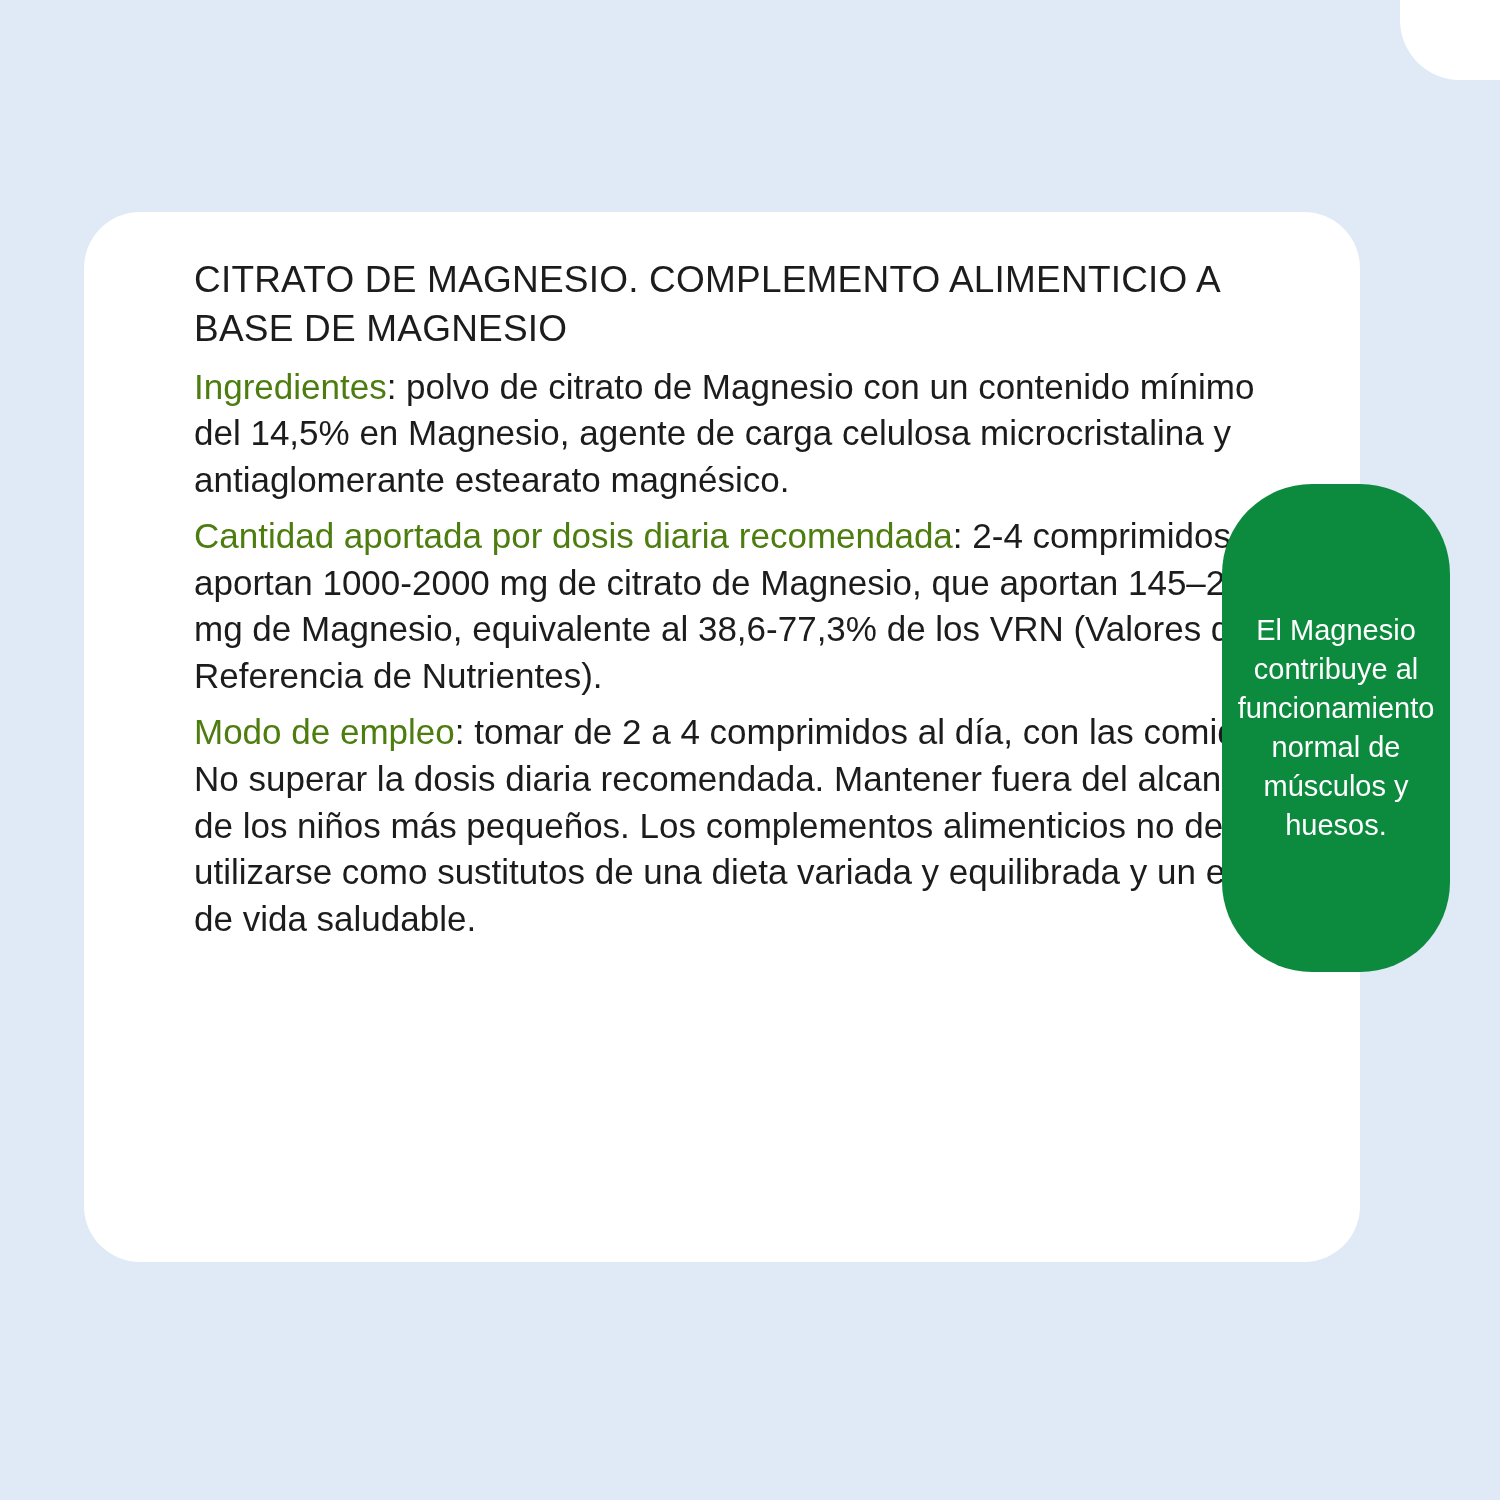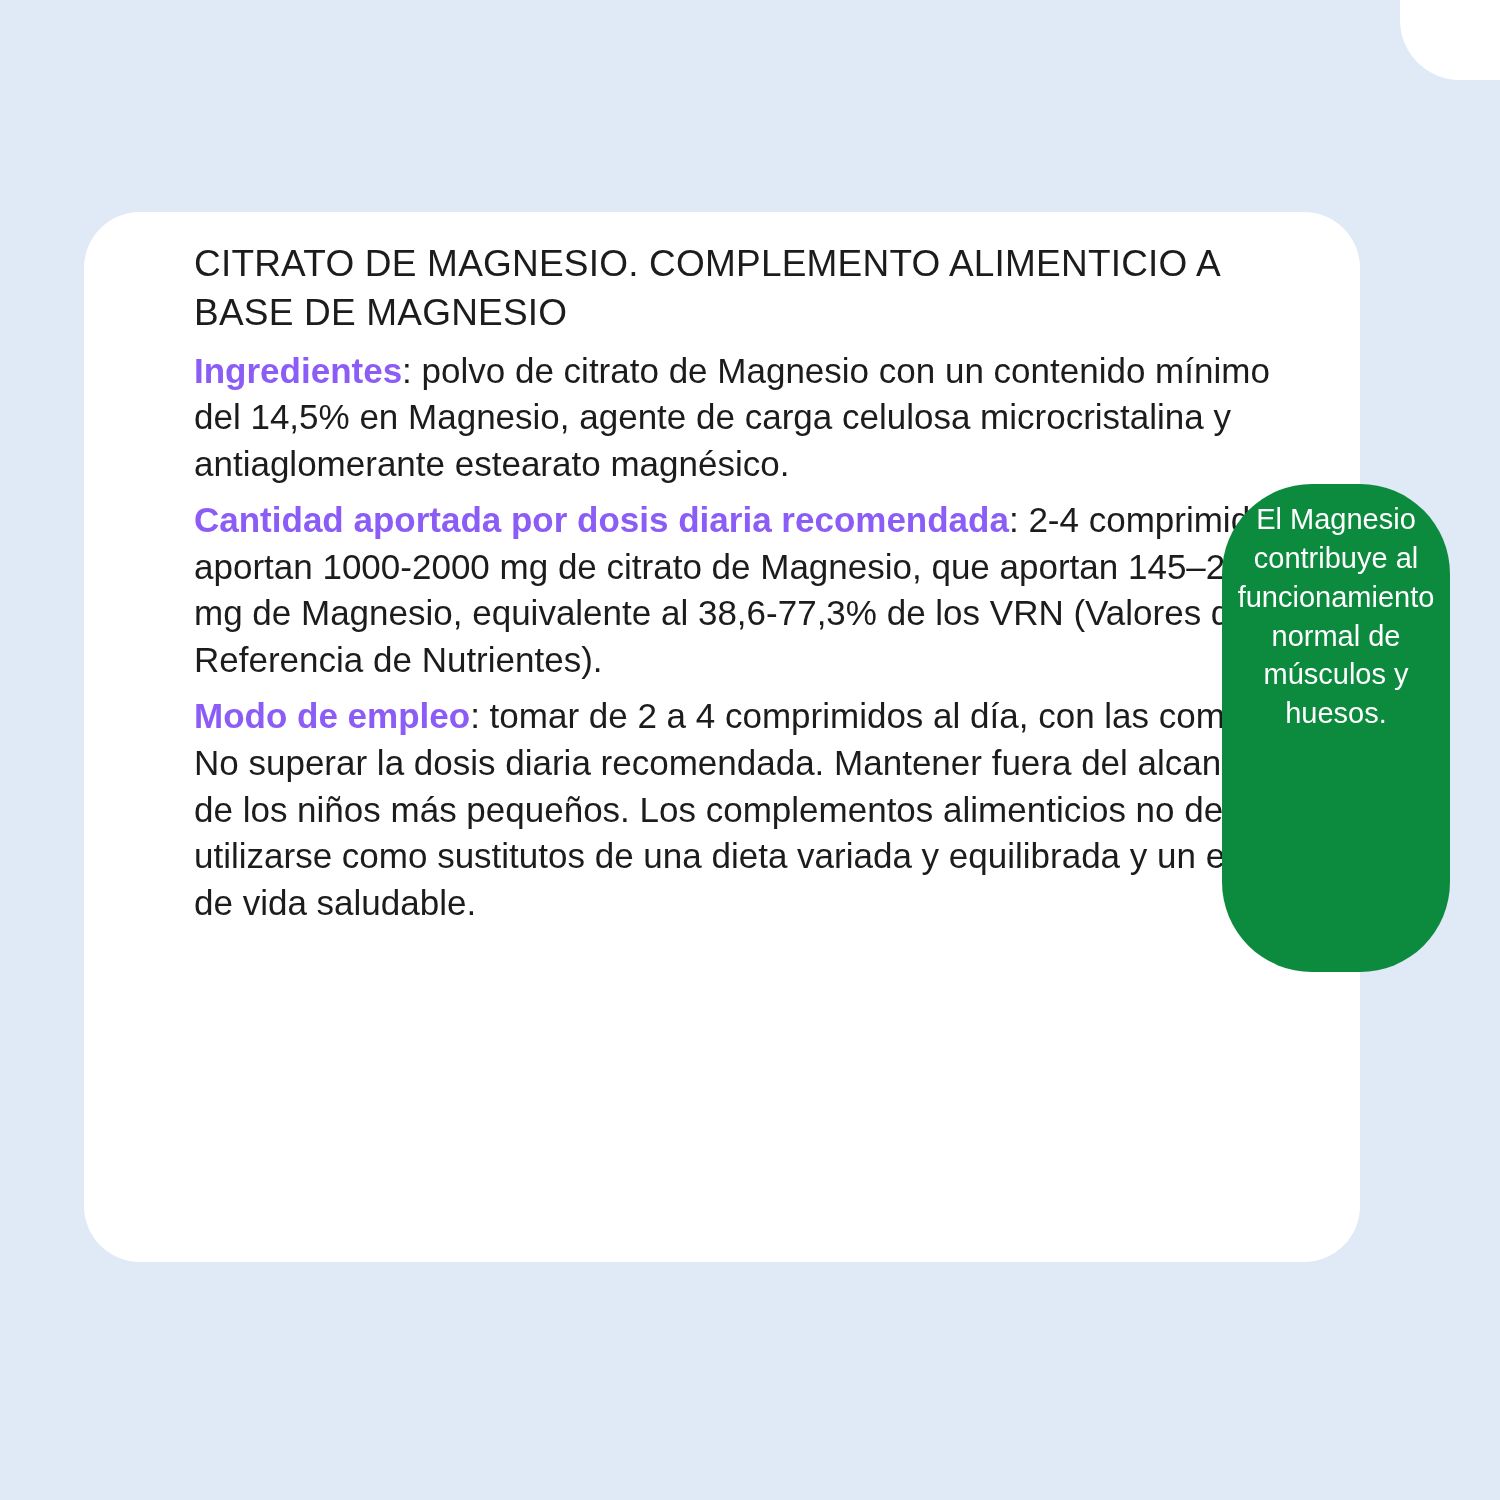--- a/index.html
+++ b/index.html
@@ -28,21 +28,21 @@
 
   .label-card {
     position: absolute;
     left: 84px;
     top: 212px;
     width: 1276px;
     height: 1050px;
     background: #ffffff;
     border-radius: 56px;
     box-sizing: border-box;
-    padding: 28px 44px 30px 30px;
+    padding: 44px 44px 30px 30px;
   }
 
   .card-inner {
     padding-left: 80px;
     padding-right: 10px;
   }
 
   .title {
     color: #1c1c1c;
     font-size: 37px;
@@ -54,34 +54,34 @@
 
   .para {
     color: #1c1c1c;
     font-size: 35px;
     line-height: 1.33;
     margin: 10px 0 0 0;
     font-weight: 400;
   }
 
   .heading {
-    color: #8b5cf6;
-    font-weight: 700;
+    color: #4d7c0f;
+    font-weight: 400;
   }
 
   .badge {
     position: absolute;
     left: 1222px;
     top: 484px;
     width: 228px;
     height: 488px;
     background: #0c8a3e;
     border-radius: 90px;
     display: flex;
-    align-items: flex-start;
+    align-items: center;
     justify-content: center;
     box-sizing: border-box;
     padding: 16px 18px;
   }
 
   .badge-text {
     color: #ffffff;
     font-size: 29px;
     line-height: 1.34;
     text-align: center;

